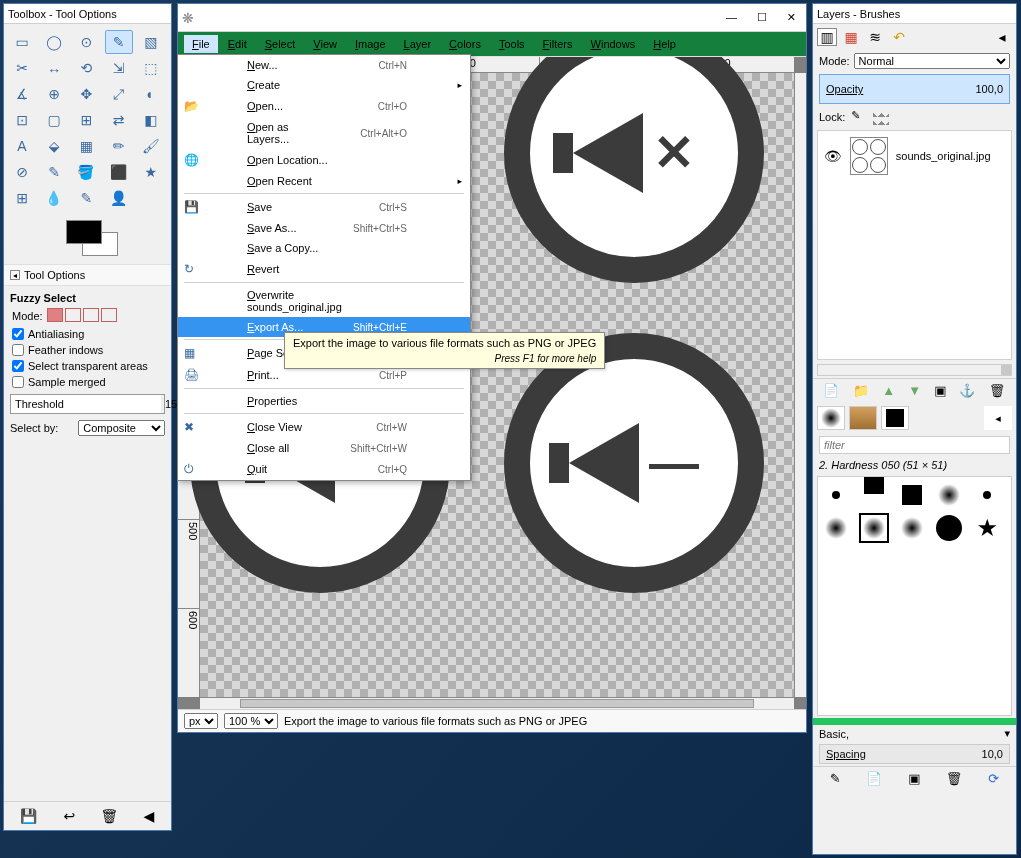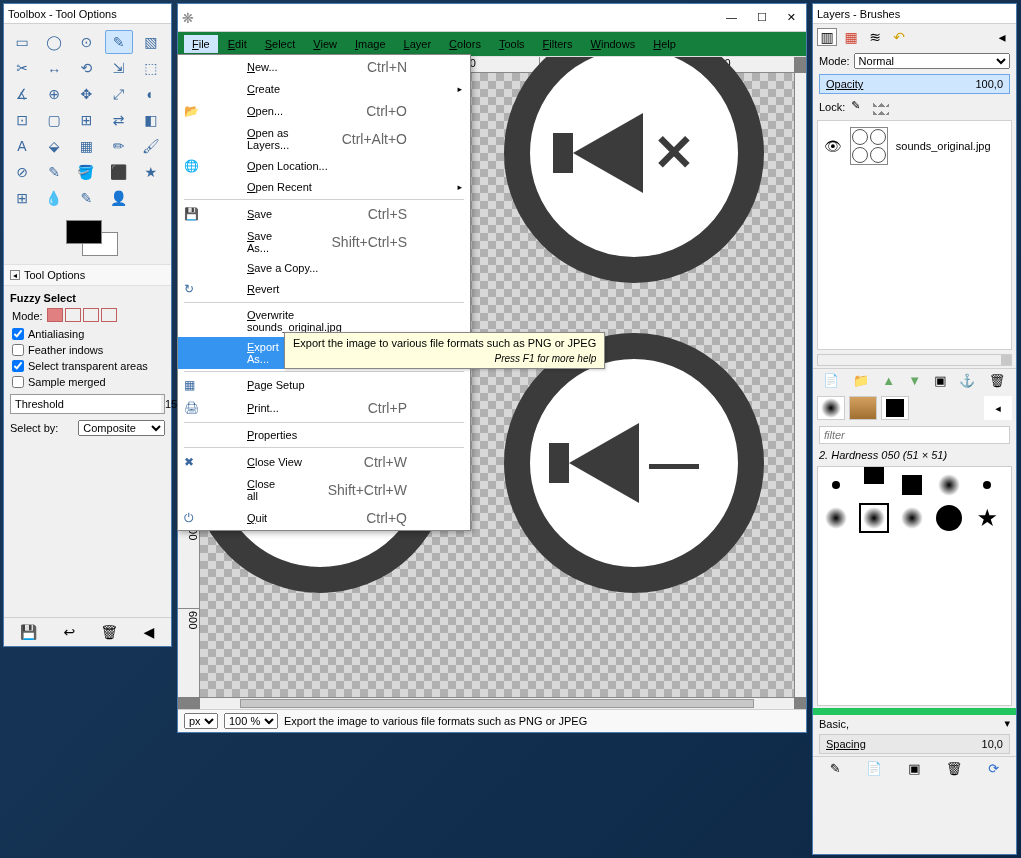--- a/index.html
+++ b/index.html
@@ -1,20 +1,20 @@
 <!DOCTYPE html>
 <html><head>
 <meta charset="utf-8">
 <style>
 * { box-sizing: border-box; margin: 0; padding: 0; font-family: "Segoe UI", Tahoma, sans-serif; font-size: 11px; }
 body { width: 1021px; height: 858px; background: linear-gradient(135deg,#1a3a5c,#0d2847); position: relative; overflow: hidden; }
 .window { position: absolute; background: #f0f0f0; border: 1px solid #4a7ab0; display: flex; flex-direction: column; }
 .titlebar { height: 20px; display: flex; align-items: center; padding: 0 4px; font-size: 11px; background: #fff; border-bottom: 1px solid #d0d0d0; }
 .titlebar .wlabel { flex: 1; }
-.toolbox { left: 3px; top: 3px; width: 169px; height: 644px; }
+.toolbox { left: 3px; top: 3px; width: 169px; height: 828px; }
 .toolbox .tools { display: grid; grid-template-columns: repeat(5,1fr); gap: 2px; padding: 6px 4px; }
 .tool { width: 28px; height: 24px; display: flex; align-items: center; justify-content: center; font-size: 14px; color: #3a6aa0; cursor: pointer; border: 1px solid transparent; border-radius: 2px; }
 .tool.sel { background: #cfe6ff; border-color: #6fa8e6; }
 .fgbg { position: relative; height: 40px; margin: 4px auto; width: 60px; }
 .fgbg .fg{ position:absolute; left:8px; top:0; width:36px; height:24px; background:#000; border:1px solid #888; }
 .fgbg .bg{ position:absolute; left:24px; top:12px; width:36px; height:24px; background:#fff; border:1px solid #888; }
 .section-title { display: flex; align-items: center; padding: 4px 6px; background: #f8f8f8; border-top: 1px solid #e0e0e0; border-bottom: 1px solid #e0e0e0; gap: 4px; }
 .section-title .arrow{ width:10px; height:10px; border:1px solid #888; display:inline-flex; align-items:center; justify-content:center; font-size:8px; }
 .opt-body{ padding:4px 6px; }
 .opt-row { display: flex; align-items: center; padding: 2px 2px; gap: 4px; }
@@ -59,33 +59,33 @@
 .statusbar{ display:flex; align-items:center; gap:6px; padding:3px 6px; background:#f8f8f8; border-top:1px solid #d0d0d0; }
 .statusbar select,.statusbar input{ font-size:11px; }
 .statusbar .msg{ flex:1; overflow:hidden; }
 
 .filemenu{ position:absolute; left:177px; top:54px; width:294px; background:#fff; border:1px solid #888; box-shadow:2px 2px 6px rgba(0,0,0,.3); z-index:20; }
 .filemenu .mrow{ display:flex; align-items:center; padding:4px 8px 4px 6px; cursor:pointer;gap:45px; }
 .filemenu .mrow.hl{ background:#3494f0; color:#fff; }
 .filemenu .mrow .mic{ width:18px; font-size:12px; color:#3a6aa0; }
 .filemenu .mrow.hl .mic{ color:#fff; }
 .filemenu .mrow .mlab{ flex:1; }
-.filemenu .mrow .msh{ color:#666; font-size:14px; }
+.filemenu .mrow .msh{ color:#666; font-size:10px; }
 .filemenu .mrow.hl .msh{ color:#fff; }
 .filemenu .mrow .marr{ width:10px; text-align:right; font-size:9px; }
 .filemenu .sep{ height:1px; background:#d0d0d0; margin:2px 6px; }
 .tooltip{ position:absolute; left:284px; top:332px; background:#ffffe0; border:1px solid #888; padding:4px 8px; z-index:30; box-shadow:1px 1px 3px rgba(0,0,0,.2); }
 .tooltip .t2{ text-align:right; font-style:italic; margin-top:4px; font-size:10px; }
 
 .layers{ left:812px; top:3px; width:205px; height:852px; }
 .layers .tabicons{ display:flex; gap:4px; padding:4px; }
 .layers .tabicons span{ width:20px; height:18px; display:inline-flex; align-items:center; justify-content:center; font-size:14px; }
 .layers .tabicons span.on{ border:1px solid #888; background:#fff; }
 .field-row{ display:flex; align-items:center; padding:3px 6px; gap:4px; }
-.opacity-bar{ background:#cfe6ff; border:1px solid #6fa8e6; height:20px; display:flex; align-items:center; padding:0 6px; margin:2px 6px; }
+.opacity-bar{ background:#cfe6ff; border:1px solid #6fa8e6; height:30px; display:flex; align-items:center; padding:0 6px; margin:2px 6px; }
 .opacity-bar .v{ margin-left:auto; }
 .lock-row{ display:flex; align-items:center; gap:6px; padding:3px 6px; }
 .lock-row .i{ width:16px; height:16px; display:inline-block; }
 .layerlist{ height:230px; background:#fff; margin:2px 4px; border:1px solid #d0d0d0; }
 .layeritem{ display:flex; align-items:center; padding:6px; gap:8px; }
 .layeritem .eye{ font-size:14px; }
 .layeritem .thumb{ width:38px; height:38px; border:1px solid #888; background:#fff; display:flex; flex-wrap:wrap; }
 .layeritem .thumb span{ width:16px; height:16px; border-radius:50%; border:1px solid #555; margin:1px; }
 .lay-sb{ height:12px; background:#f0f0f0; border:1px solid #ccc; margin:2px 4px; position:relative; }
 .lay-sb::after{ content:''; position:absolute; right:0; top:0; width:10px; height:100%; background:#c8c8c8; }

